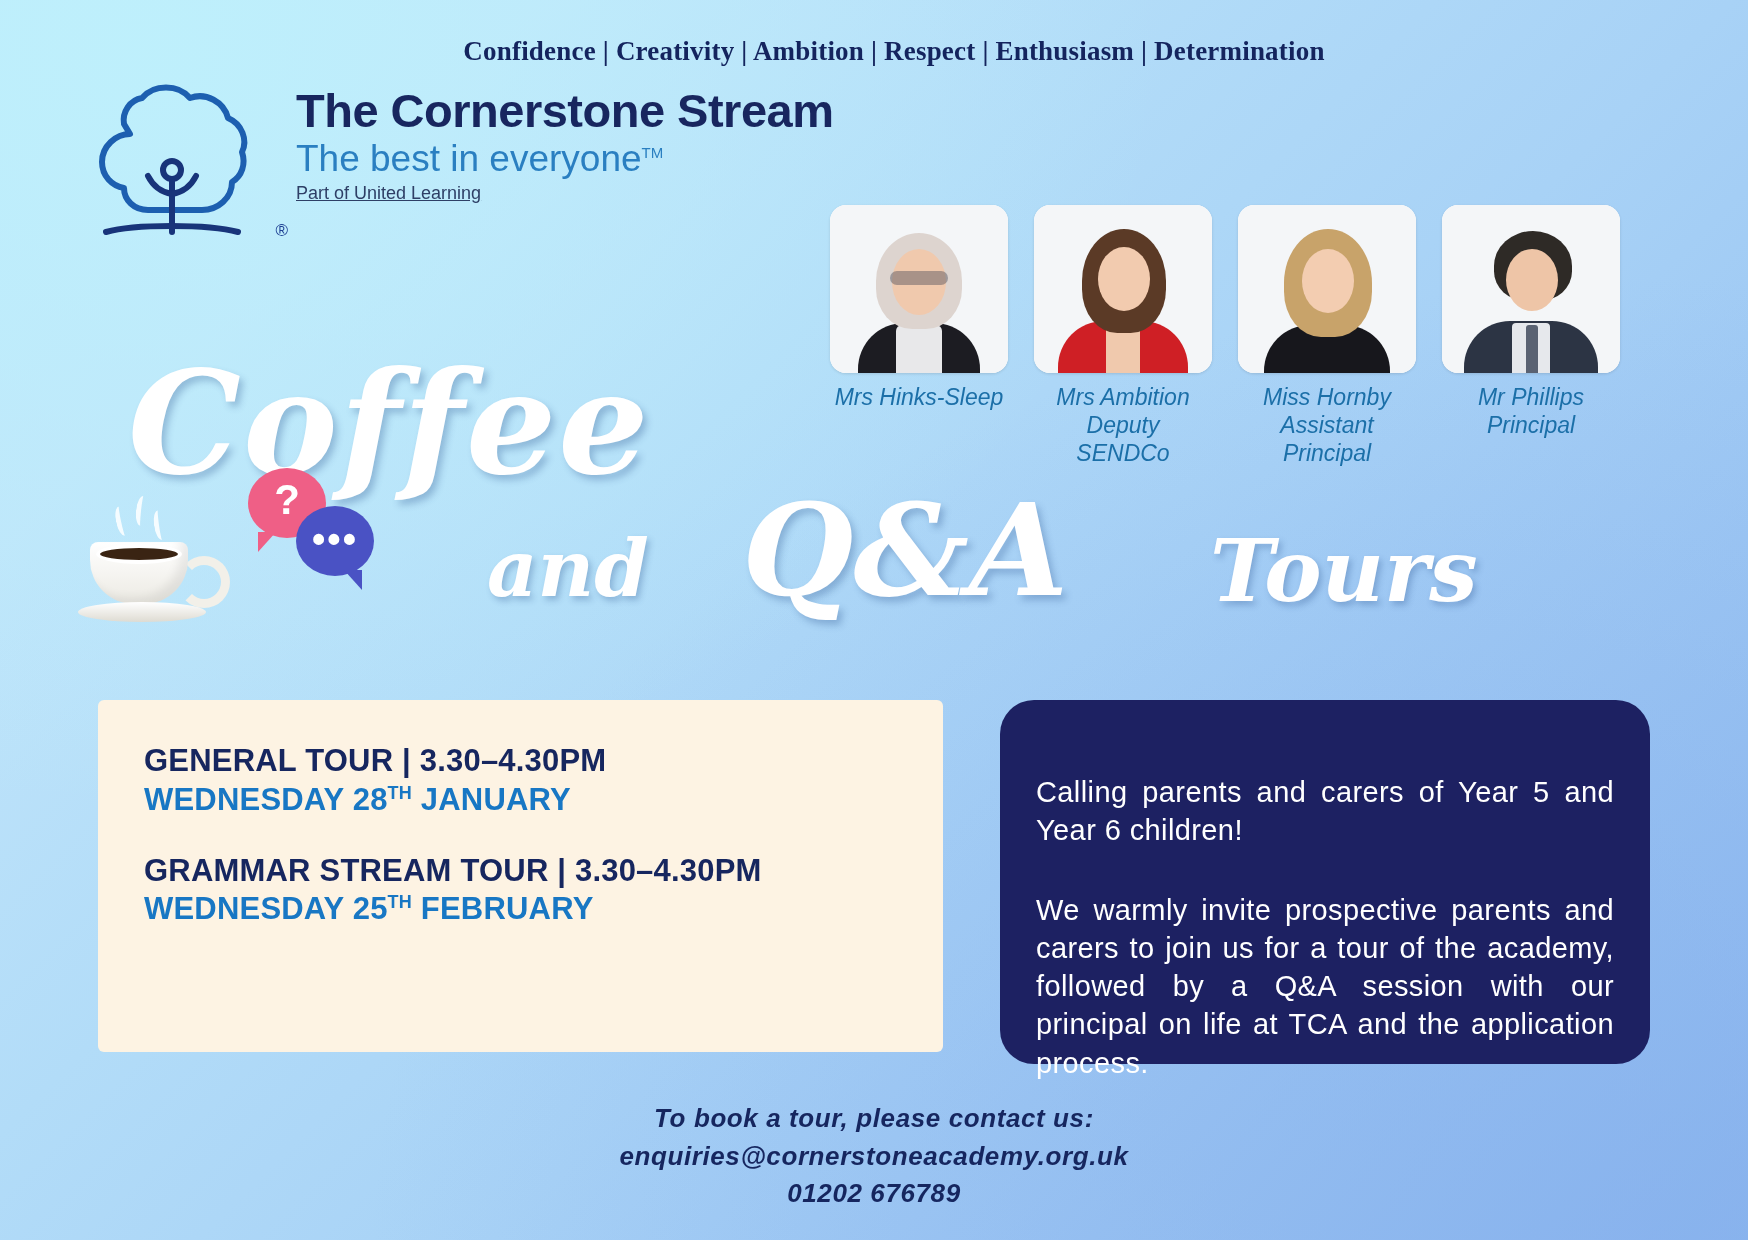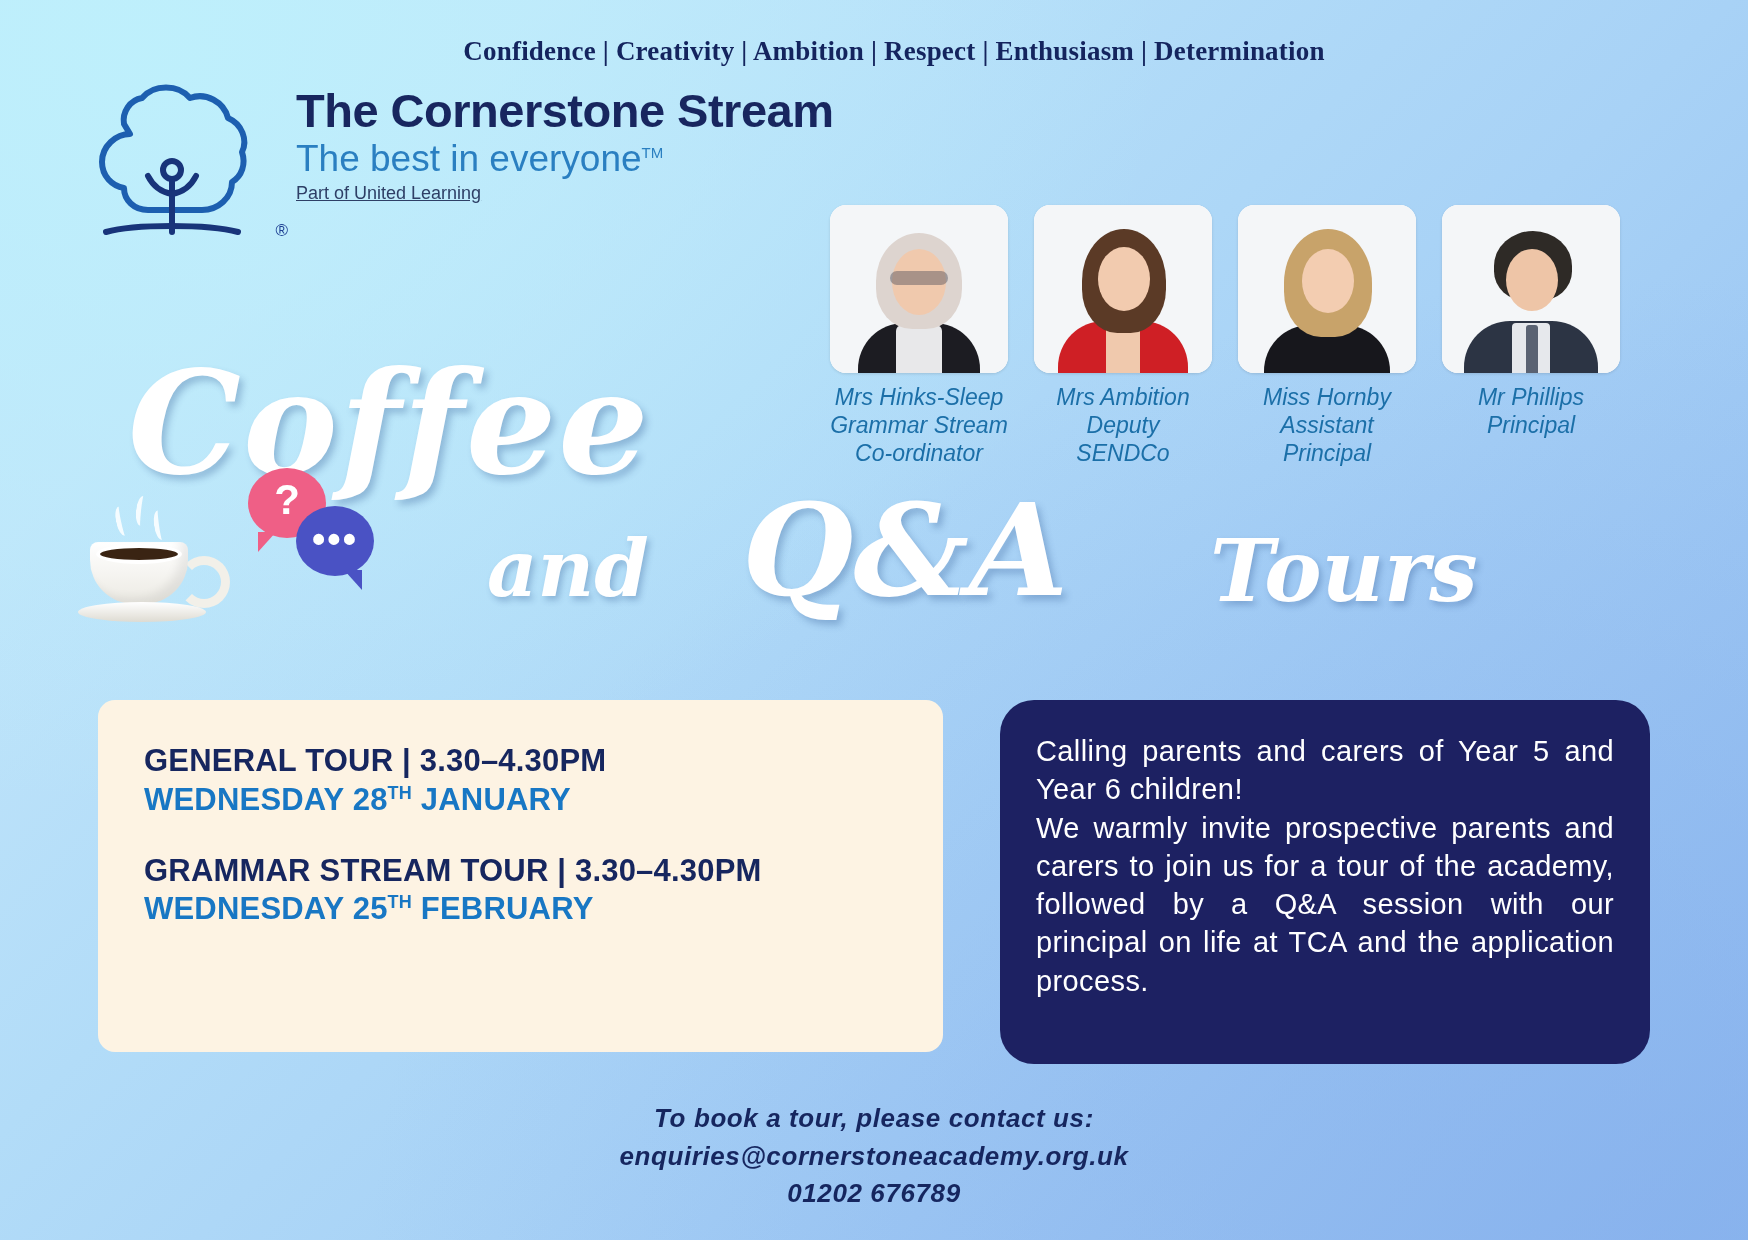--- a/index.html
+++ b/index.html
@@ -318,21 +318,21 @@
   }
 
   
   .tours-panel {
     position: absolute;
     left: 98px;
     top: 700px;
     width: 845px;
     height: 352px;
     background: #fdf3e3;
-    border-radius: 17px;
+    border-radius: 6px;
     padding: 42px 46px 0 46px;
     box-sizing: border-box;
   }
   .tour-item { margin-bottom: 32px; }
   .tour-item:last-child { margin-bottom: 0; }
   .tour-title {
     font-family: "Liberation Sans", sans-serif;
     font-weight: bold;
     font-size: 31px;
     color: #16265f;
@@ -361,20 +361,21 @@
     padding: 32px 36px;
     box-sizing: border-box;
   }
   .invite-text {
     font-family: "Liberation Sans", sans-serif;
     font-size: 29px;
     line-height: 1.32;
     color: #ffffff;
     text-align: justify;
     letter-spacing: 0.4px;
+    margin-top: 41px;
   }
 
   
   .footer {
     position: absolute;
     left: 0;
     top: 1100px;
     width: 100%;
     text-align: center;
     font-family: "Liberation Sans", sans-serif;
@@ -417,22 +418,20 @@
     <div class="staff">
       <div class="staff-photo">
         <div class="bg"></div>
         <div class="torso" style="left:28px;top:118px;width:122px;height:60px;background:#1c1c22;"></div>
         <div class="torso" style="left:66px;top:120px;width:46px;height:60px;background:#e8e8ea;border-radius:6px;"></div>
         <div class="hair" style="left:46px;top:28px;width:86px;height:96px;background:#ddd4cf;"></div>
         <div class="head" style="left:62px;top:44px;width:54px;height:66px;background:#f0c9ad;"></div>
         <div class="head" style="left:60px;top:66px;width:58px;height:14px;background:rgba(80,80,90,0.45);border-radius:8px;"></div>
       </div>
       <div class="staff-name">Mrs Hinks-Sleep</div>
-      <div class="staff-role" style="white-space:pre-line">Grammar Stream
-Co-ordinator</div>
     </div>
 
     <div class="staff">
       <div class="staff-photo">
         <div class="bg"></div>
         <div class="torso" style="left:24px;top:116px;width:130px;height:62px;background:#cf1f25;"></div>
         <div class="torso" style="left:72px;top:118px;width:34px;height:62px;background:#f0c9ad;border-radius:4px;"></div>
         <div class="hair" style="left:48px;top:24px;width:84px;height:104px;background:#5b3a26;"></div>
         <div class="head" style="left:64px;top:42px;width:52px;height:64px;background:#f2cbaf;"></div>
       </div>

